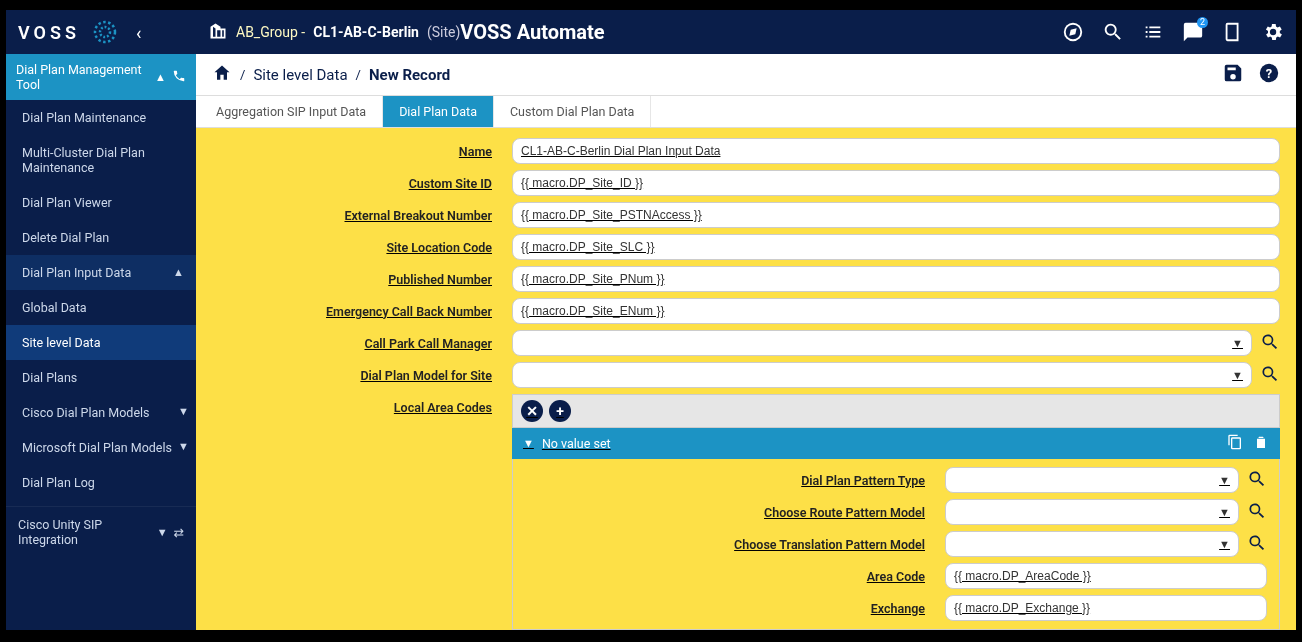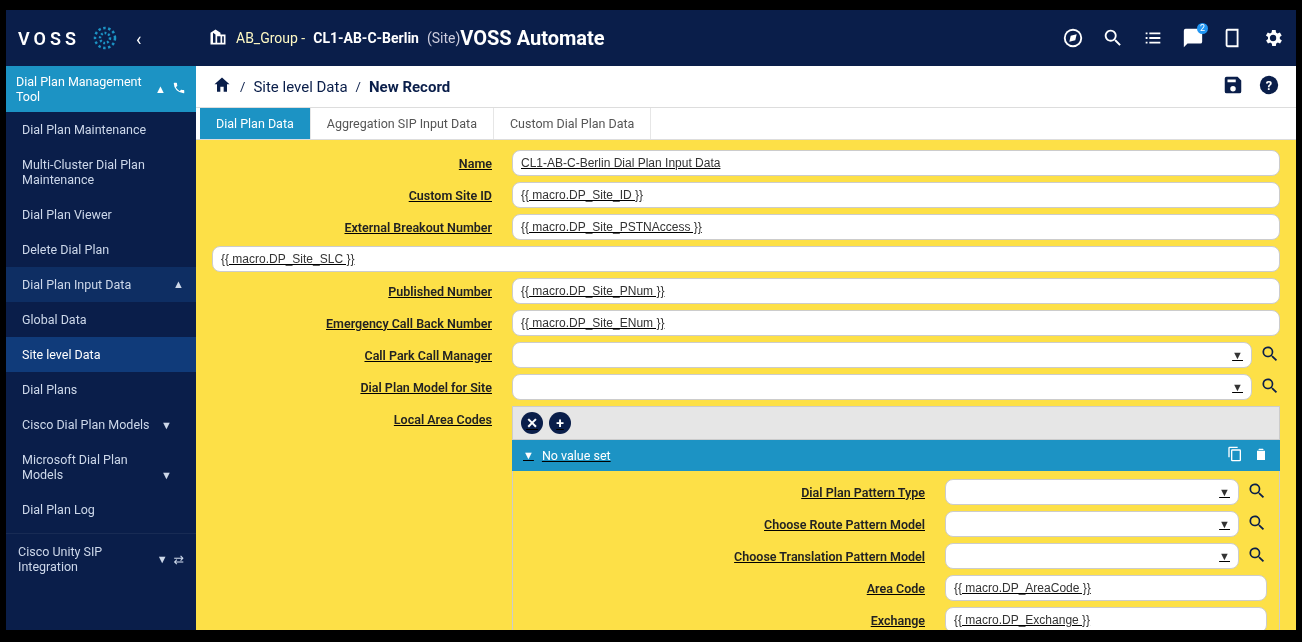--- a/index.html
+++ b/index.html
@@ -13,21 +13,21 @@
 }
 .app-frame {
   width: 1290px;
   height: 620px;
   margin: 10px 6px;
   background: #0a1e4a;
   display: flex;
   flex-direction: column;
 }
 .top-bar {
-  height: 56px;
+  height: 44px;
   background: #0a1e4a;
   display: flex;
   align-items: center;
   padding: 0 12px;
   color: #fff;
 }
 .logo-area {
   width: 190px;
   display: flex;
   align-items: center;
@@ -63,21 +63,21 @@
   cursor: pointer;
 }
 .side-group-hdr .hdr-right { display: flex; gap: 6px; align-items: center; }
 .side-item {
   padding: 10px 16px;
   color: #cdd8ea;
   cursor: pointer;
 }
 .side-item.active-parent { background: #0e2e63; display: flex; justify-content: space-between; align-items: center; padding: 10px 12px 10px 16px;}
 .side-item.active { background: #103b7a; color: #fff; }
-.side-item.expandable { display: flex; justify-content: space-between; align-items: flex-end; padding-right: 24px;}
+.side-item.expandable { display: flex; justify-content: space-between; align-items: flex-start; padding-right: 7px;}
 .side-bottom { padding: 10px 12px; display: flex; justify-content: space-between; align-items: center; color: #cdd8ea; cursor: pointer; margin-top: 6px; border-top:1px solid rgba(255,255,255,.06);}
 .side-bottom .sb-icons { display: flex; gap: 6px; align-items: center; }
 .content {
   flex: 1;
   background: #eceef0;
   display: flex;
   flex-direction: column;
   overflow: hidden;
 }
 .page-header {
@@ -276,22 +276,22 @@
                 <path d="M17 3H5a2 2 0 00-2 2v14a2 2 0 002 2h14a2 2 0 002-2V7l-4-4zM12 19a3 3 0 110-6 3 3 0 010 6zm3-10H6V6h9v3z"></path>
               </svg></span>
           <span><svg viewBox="0 0 24 24">
                 <circle cx="12" cy="12" r="10"></circle>
                 <text x="12" y="17" text-anchor="middle" fill="#fff" font-size="14" font-weight="bold">?</text>
               </svg></span>
         </div>
       </div>
 
       <div class="tabs-row">
+        <div class="tab">Aggregation SIP Input Data</div>
         <div class="tab active">Dial Plan Data</div>
-        <div class="tab">Aggregation SIP Input Data</div>
         <div class="tab">Custom Dial Plan Data</div>
       </div>
 
       <div class="form-area">
         <div class="form-row">
           <div class="form-label">Name</div>
           <div class="form-control-wrap">
               <input class="text-input" value="CL1-AB-C-Berlin Dial Plan Input Data" style="">
             </div>
         </div>
@@ -301,20 +301,21 @@
               <input class="text-input" value="{{ macro.DP_Site_ID }}" style="">
             </div>
         </div>
         <div class="form-row">
           <div class="form-label">External Breakout Number</div>
           <div class="form-control-wrap">
               <input class="text-input" value="{{ macro.DP_Site_PSTNAccess }}" style="">
             </div>
         </div>
         <div class="form-row">
+          <div class="form-label">Site Location Code</div>
           <div class="form-control-wrap">
               <input class="text-input" value="{{ macro.DP_Site_SLC }}" style="">
             </div>
         </div>
         <div class="form-row">
           <div class="form-label">Published Number</div>
           <div class="form-control-wrap">
               <input class="text-input" value="{{ macro.DP_Site_PNum }}" style="">
             </div>
         </div>

